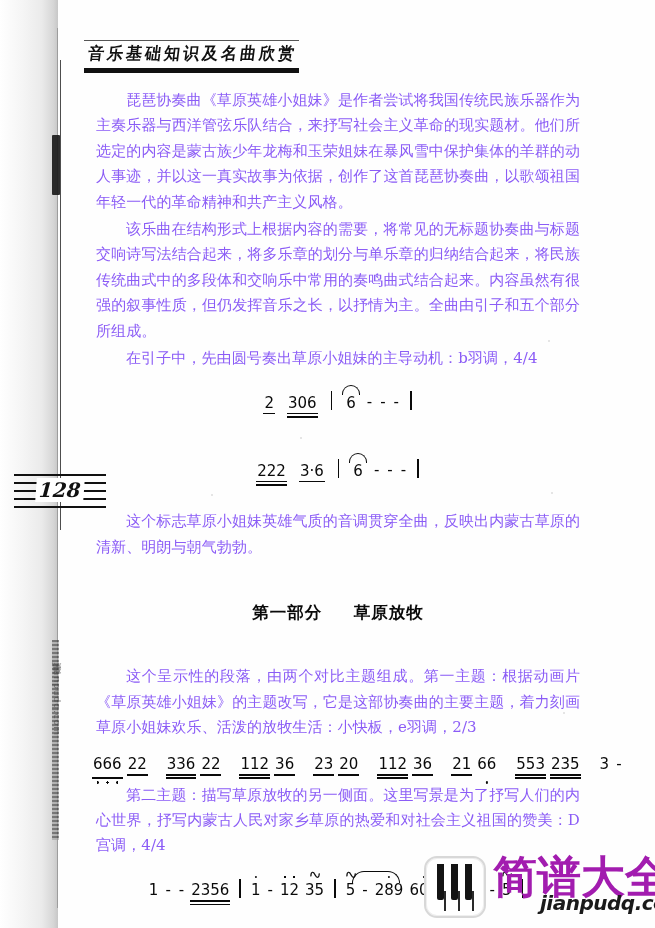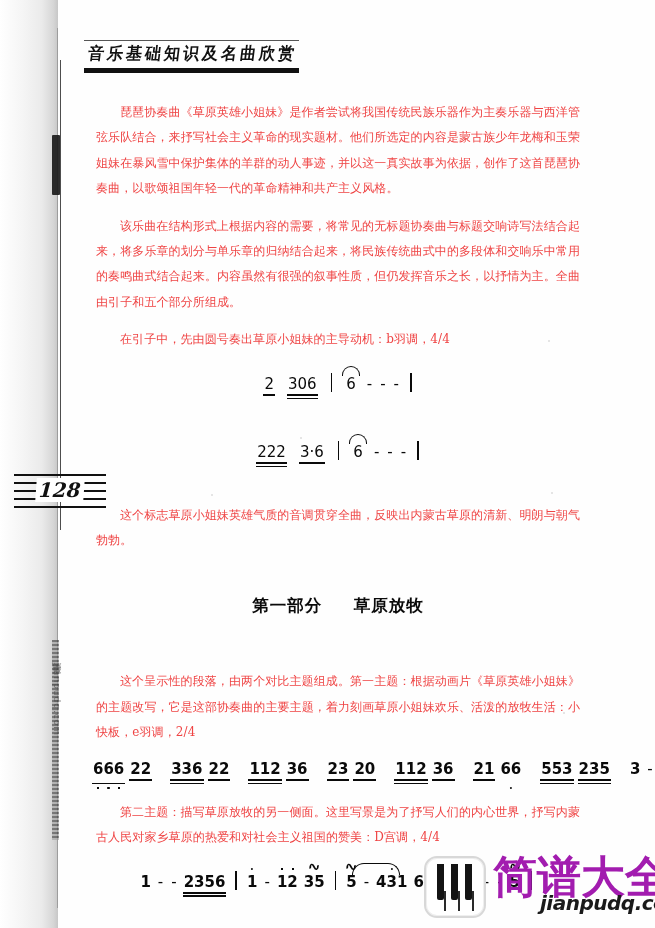--- a/index.html
+++ b/index.html
@@ -61,25 +61,25 @@
   .runhead-rule-thin{
     position:absolute;left:84px;top:40px;width:215px;height:1px;
     background:#2a2a2a;opacity:.8;
   }
 
   
   .col{
     position:absolute;left:96px;top:88px;width:484px;
   }
   p.body{
-    margin:12px 0 2px 0;
+    margin:0 0 2px 0;
     font-family:"DejaVu Serif","Liberation Serif",serif;
-    font-size:12px;
+    font-size:15px;
     line-height:25.4px;
-    color:#ef4444;
+    color:#8b5cf6;
     text-align:justify;
     text-justify:inter-character;
     letter-spacing:.1px;
     text-indent:2em;
   }
   .gap-sm{height:10px;}
   .gap-md{height:18px;}
   .gap-lg{height:30px;}
 
   
@@ -96,21 +96,21 @@
   .jianpu{
     font-family:"DejaVu Sans","Liberation Sans",sans-serif;
     font-size:15px;color:#0a0a0a;
     display:flex;align-items:flex-end;
     white-space:nowrap;
   }
   .jianpu.center{justify-content:center;}
   .jianpu.left{justify-content:flex-start;padding-left:0px;}
 
   .grp{position:relative;display:inline-block;margin:0 7px;line-height:1.05;}
-  .grp.tight{margin:0 3px;font-weight:bold;}
+  .grp.tight{margin:0 3px;}
   
   .u1::after{
     content:"";position:absolute;left:-1px;right:-1px;bottom:-3px;height:1.6px;background:#0a0a0a;
   }
   .u2::before{
     content:"";position:absolute;left:-1px;right:-1px;bottom:-6.5px;height:1.6px;background:#0a0a0a;
   }
   .u2::after{
     content:"";position:absolute;left:-1px;right:-1px;bottom:-3px;height:1.6px;background:#0a0a0a;
   }
@@ -285,21 +285,21 @@
 
     <h2 class="section">
       <span>第一部分</span>
       <span class="sp"></span>
       <span>草原放牧</span>
     </h2>
 
     <div class="gap-lg"></div>
     <div class="gap-sm"></div>
 
-    <p class="body">这个呈示性的段落，由两个对比主题组成。第一主题：根据动画片《草原英雄小姐妹》的主题改写，它是这部协奏曲的主要主题，着力刻画草原小姐妹欢乐、活泼的放牧生活：小快板，e羽调，2/4</p>
+    <p class="body">这个呈示性的段落，由两个对比主题组成。第一主题：根据动画片《草原英雄小姐妹》的主题改写，它是这部协奏曲的主要主题，着力刻画草原小姐妹欢乐、活泼的放牧生活：小快板，e羽调，2/3</p>
 
     <div class="gap-sm"></div>
 
     <div class="jianpu left" style="margin-left:-6px;">
       <span class="grp tight u2 dotlow3">666</span>
       <span class="grp tight u1">22</span>
       <span class="bar"></span>
       <span class="grp tight u2">336</span>
       <span class="grp tight u1">22</span>
       <span class="bar"></span>
@@ -335,21 +335,21 @@
       <span class="dash">-</span>
       <span class="grp tight u2">2356</span>
       <span class="bar"></span>
       <span class="grp tight dothigh">1</span>
       <span class="dash">-</span>
       <span class="grp tight dothigh2">12</span>
       <span class="grp tight orn">35</span>
       <span class="bar"></span>
       <span class="grp tight orn slur">5</span>
       <span class="dash">-</span>
-      <span class="grp tight dothigh">431</span>
+      <span class="grp tight dothigh">289</span>
       <span class="grp tight dothigh">601</span>
       <span class="bar"></span>
       <span class="grp tight">5</span>
       <span class="dash">-</span>
       <span class="dash">-</span>
       <span class="grp tight orn">5</span>
       <span class="bar"></span>
     </div>
 
     <div class="gap-lg"></div>

